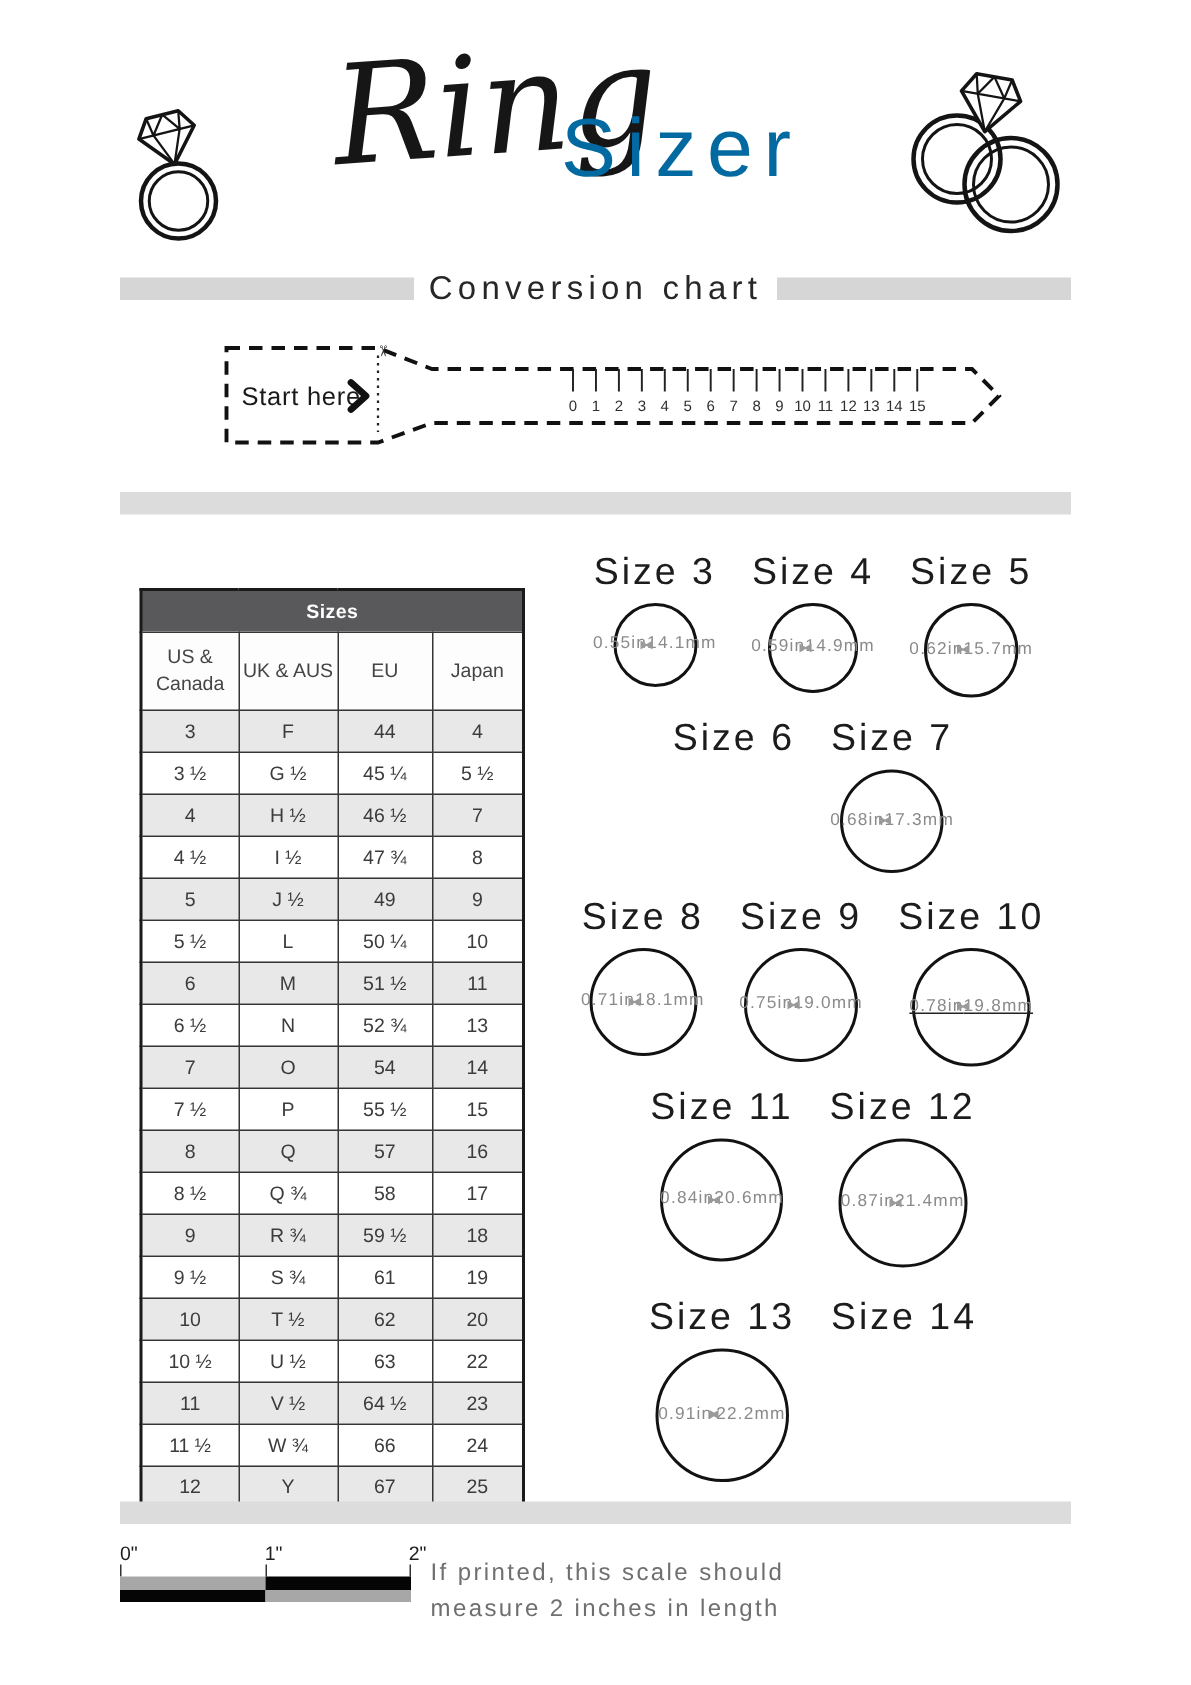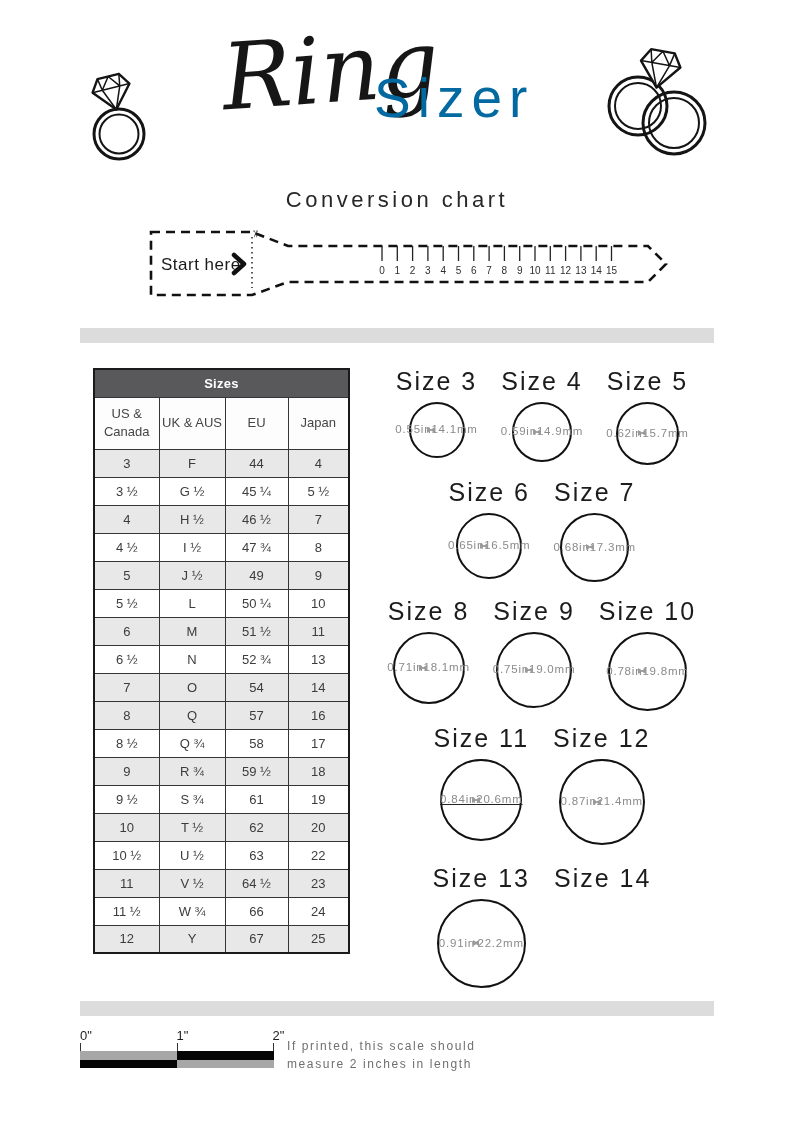--- a/index.html
+++ b/index.html
@@ -7,36 +7,36 @@
   body { font-family:"Liberation Sans", sans-serif; color:#222; }
   #page { position:relative; width:794px; height:1123px; background:#ffffff; overflow:hidden; margin:0 auto; }
 
   
   .ring-icon-left  { position:absolute; left:70px;  top:66px; }
   .ring-icon-right { position:absolute; left:596px; top:42px; }
   .title-script { position:absolute; left:222px; top:20px; font-family:"DejaVu Serif", serif;
                   font-style:italic; font-size:92px; line-height:1.1; color:#161616; transform:rotate(-4deg); }
   .title-main   { position:absolute; left:374px; top:66px; font-size:55px; letter-spacing:7px; color:#0369a1; }
 
-  .subtitle-row { position:absolute; left:80px; top:179px; width:634px; display:flex; align-items:center; gap:8px;flex-direction:column; }
+  .subtitle-row { position:absolute; left:80px; top:179px; width:634px; display:flex; align-items:center; gap:8px; }
   .subtitle-bar { flex:1; height:15px; background:#d6d6d6; }
   .subtitle-text { font-size:22px; letter-spacing:3.5px; color:#272727; white-space:nowrap; padding:0 2px; }
 
   
   .strip-svg { position:absolute; left:148px; top:224px; }
 
   
   .wide-bar { position:absolute; left:80px; width:634px; height:15px; background:#dcdcdc; }
   .wide-bar.bar-top { top:328px; }
   .wide-bar.bar-bottom { top:1001px; }
 
   
   .size-table-wrap { position:absolute; left:93px; top:368px; width:255px; }
   table.size-table { border-collapse:collapse; width:255px; table-layout:fixed;
-                     font-size:13px; color:#3c3c3c; }
+                     font-size:13px; color:#3c3c3c;margin-top:24px; }
   table.size-table th, table.size-table td { border:1px solid #353535; text-align:center; vertical-align:middle; }
   table.size-table { border:2px solid #1a1a1a; }
   th.table-title { background:#59595b; color:#ffffff; font-size:13px; font-weight:bold; height:28px; letter-spacing:0.3px; }
   tr.col-header-row th { height:52px; font-weight:normal; color:#454545; background:#fdfdfd; line-height:1.35; }
   table.size-table td { height:28px; background:#ffffff; }
   table.size-table tr.alt td { background:#e8e8e8; }
 
   
   .sizes-panel { position:absolute; left:352px; top:366px; width:380px; }
   .size-row { display:flex; justify-content:center; align-items:flex-start; gap:24px; }
@@ -57,21 +57,21 @@
 
   
   .footer-scale { position:absolute; left:80px; top:1028px; width:640px; height:60px; }
   .ruler-label { position:absolute; top:0; font-size:13px; color:#1e1e1e; }
   .ruler-tick  { position:absolute; top:15px; width:1.3px; height:8px; background:#333; }
   .ruler-bar   { position:absolute; left:0; top:23px; width:194px; }
   .ruler-bar-row { display:flex; }
   .seg { width:97px; height:8.5px; }
   .seg.gray  { background:#a7a7a7; }
   .seg.black { background:#050505; }
-  .scale-note { position:absolute; left:207px; top:9px; font-size:12px; letter-spacing:1.6px;
+  .scale-note { position:absolute; left:207px; top:9px; font-size:16px; letter-spacing:1.6px;
                 color:#6f6f6f; line-height:1.5; }
 
   svg text { font-family:"Liberation Sans", sans-serif; }
 </style>
 </head>
 <body>
 
 <div id="page">
 
   <div class="ring-icon-left">
@@ -218,20 +218,26 @@
             <td>N</td>
             <td>52 ¾</td>
             <td>13</td>
           </tr>
           <tr class="alt">
             <td>7</td>
             <td>O</td>
             <td>54</td>
             <td>14</td>
           </tr>
+          <tr>
+            <td>7 ½</td>
+            <td>P</td>
+            <td>55 ½</td>
+            <td>15</td>
+          </tr>
           <tr class="alt">
             <td>8</td>
             <td>Q</td>
             <td>57</td>
             <td>16</td>
           </tr>
           <tr>
             <td>8 ½</td>
             <td>Q ¾</td>
             <td>58</td>
@@ -306,25 +312,20 @@
           <div class="ring-circle" style="width: 63px; height: 63px;">
             <div class="dim-in">0.62in</div>
             <div class="dim-arrow"></div>
             <div class="dim-mm">15.7mm</div>
           </div>
         </div>
       </div>
     <div class="size-row r2">
         <div class="size-item">
           <div class="size-title">Size 6</div>
-          <div class="ring-circle" style="width: 66px; height: 66px;">
-            <div class="dim-in">0.65in</div>
-            <div class="dim-arrow"></div>
-            <div class="dim-mm">16.5mm</div>
-          </div>
         </div>
         <div class="size-item">
           <div class="size-title">Size 7</div>
           <div class="ring-circle" style="width: 69px; height: 69px;">
             <div class="dim-in">0.68in</div>
             <div class="dim-arrow"></div>
             <div class="dim-mm">17.3mm</div>
           </div>
         </div>
       </div>
@@ -340,31 +341,31 @@
         <div class="size-item">
           <div class="size-title">Size 9</div>
           <div class="ring-circle" style="width: 76px; height: 76px;">
             <div class="dim-in">0.75in</div>
             <div class="dim-arrow"></div>
             <div class="dim-mm">19.0mm</div>
           </div>
         </div>
         <div class="size-item">
           <div class="size-title">Size 10</div>
-          <div class="ring-circle" style="width: 79px; height: 79px;">
+          <div class="ring-circle" style="width: 79px; height: 79px; text-decoration: underline;">
             <div class="dim-in">0.78in</div>
             <div class="dim-arrow"></div>
             <div class="dim-mm">19.8mm</div>
           </div>
         </div>
       </div>
     <div class="size-row r4">
         <div class="size-item">
           <div class="size-title">Size 11</div>
-          <div class="ring-circle" style="width: 82px; height: 82px; text-decoration: underline;">
+          <div class="ring-circle" style="width: 82px; height: 82px;">
             <div class="dim-in">0.84in</div>
             <div class="dim-arrow"></div>
             <div class="dim-mm">20.6mm</div>
           </div>
         </div>
         <div class="size-item">
           <div class="size-title">Size 12</div>
           <div class="ring-circle" style="width: 86px; height: 86px;">
             <div class="dim-in">0.87in</div>
             <div class="dim-arrow"></div>

